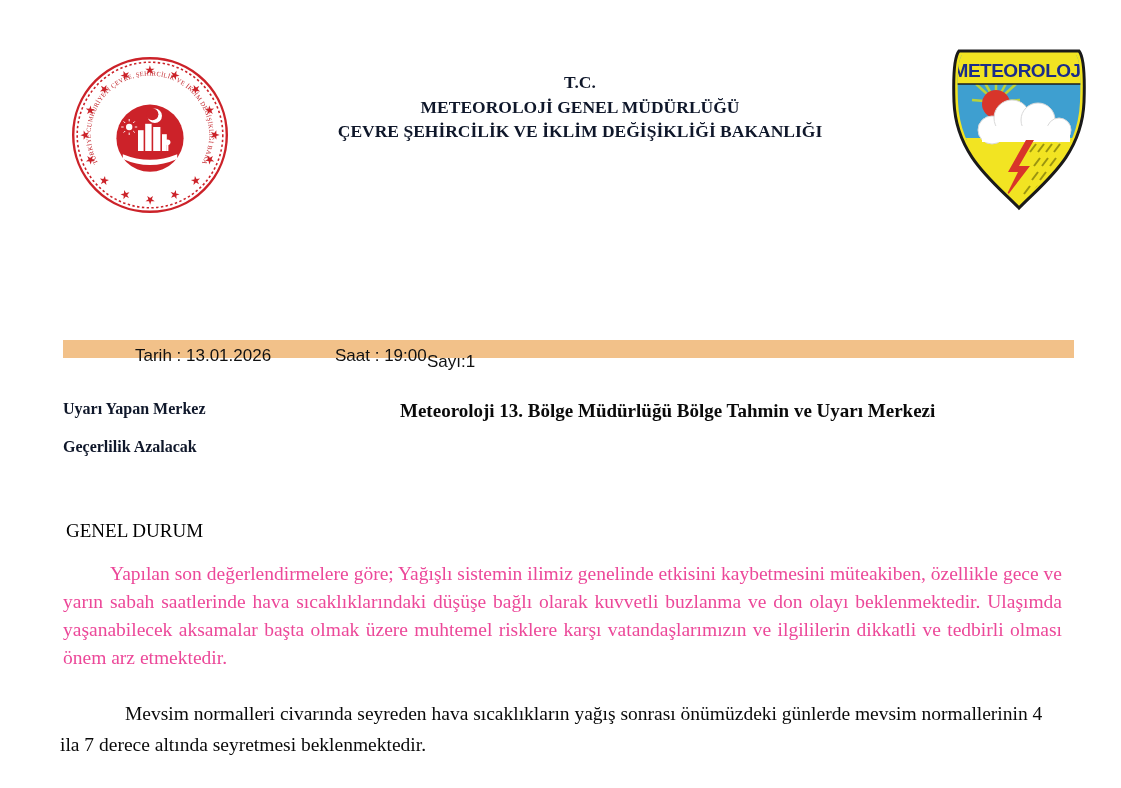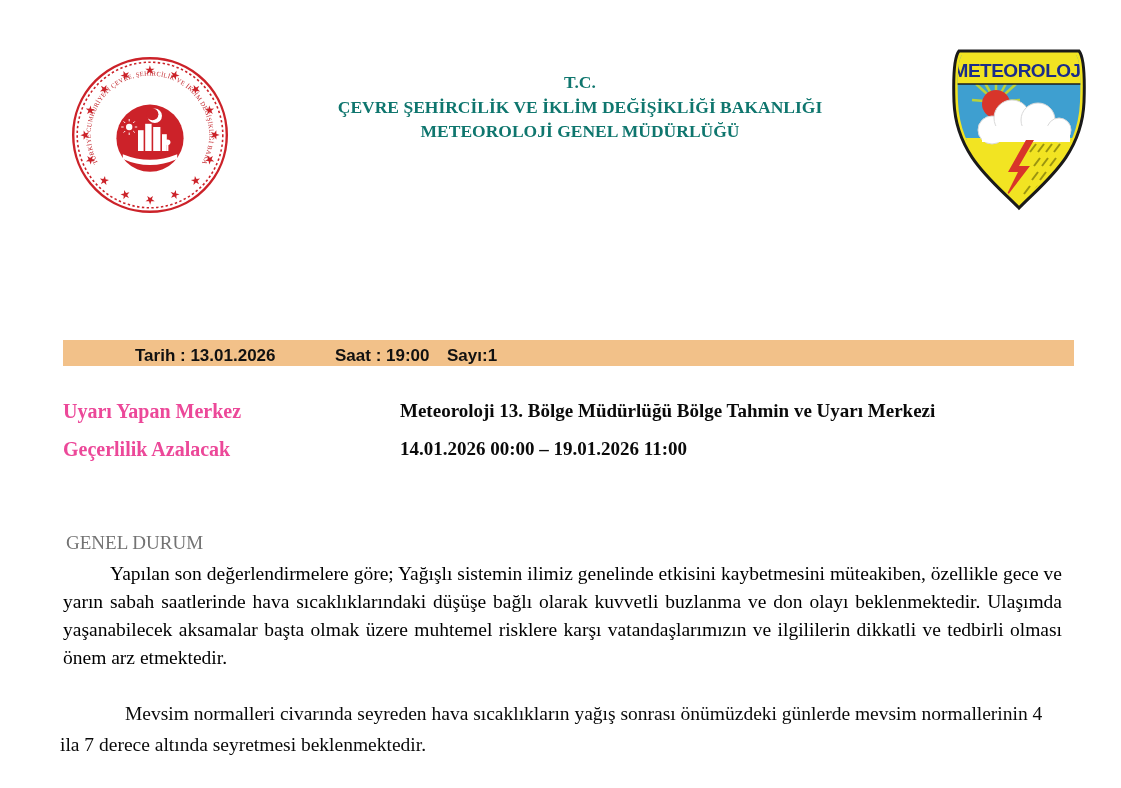--- a/index.html
+++ b/index.html
@@ -15,77 +15,77 @@
   }
 
   
   .header-text {
     position: absolute;
     left: 240px; top: 70px; width: 680px;
     text-align: center;
     font-weight: bold;
     font-size: 17.5px;
     line-height: 24.5px;
-    color: #0f766e;
+    color: #0f172a;
   }
   .seal { position: absolute; left: 70px; top: 50px; width: 160px; height: 170px; }
   .shield { position: absolute; left: 946px; top: 40px; width: 146px; height: 174px; }
 
   
   .doc-title {
     position: absolute;
     left: 180px; top: 240px; width: 790px;
     text-align: center;
     font-weight: bold;
     font-size: 27px;
     color: #DD3333;
     letter-spacing: 0.5px;
   }
 
   
   .info-bar {
     position: absolute;
-    left: 63px; top: 340px; width: 1011px; height: 26px;
+    left: 63px; top: 340px; width: 1011px; height: 18px;
     background: #F2C189;
     font-family: "Liberation Sans", sans-serif;
-    font-weight: bold;
+    font-weight: normal;
     font-size: 17px;
     color: #111;
   }
   .info-bar span { position: absolute; top: 6px; white-space: nowrap; }
   .info-date { left: 72px; }
   .info-time { left: 272px; }
-  .info-number { left: 384px; }
+  .info-number { left: 364px; margin-top: 6px; }
 
   
   .details { position: absolute; left: 63px; top: 394px; width: 1011px; }
   .detail-row { position: relative; height: 38px; }
   .detail-label {
     position: absolute; left: 0; top: 6px;
-    font-weight: bold; font-size: 20px; color: #ec4899;
+    font-weight: bold; font-size: 16px; color: #0f172a;
     white-space: nowrap;
   }
   .detail-value {
     position: absolute; left: 307px; top: 6px;
     font-weight: bold; font-size: 19px; color: #0a0a0a;
     white-space: nowrap;
     margin-left: 30px;
   }
 
   
   .section-heading {
-    position: absolute; left: 66px; top: 532px;
-    font-size: 19px; color: #737373;
+    position: absolute; left: 66px; top: 520px;
+    font-size: 19px; color: #000000;
   }
   .para1 {
     position: absolute; left: 63px; top: 560px; width: 999px;
     font-size: 19.5px; line-height: 28px;
     text-align: justify;
     text-indent: 47px;
-    color: #000000;
+    color: #ec4899;
   }
   .para2 {
     position: absolute; left: 60px; top: 698px; width: 992px;
     font-size: 19.5px; line-height: 31px;
     text-indent: 65px;
     color: #0a0a0a;
   }
 
   .seal-circ-text { font-family: "Liberation Serif", serif; }
 </style>
@@ -182,22 +182,22 @@
         <circle cx="122" cy="109" r="3.5"></circle>
         <rect x="121" y="111" width="2" height="9"></rect>
       </g>
 
       <path d="M66,124 Q100,138 134,124 L134,130 Q100,145 66,130 Z" fill="#ffffff"></path>
     </g>
   </svg>
 
   <div class="header-text">
     <div>T.C.</div>
+    <div>METEOROLOJİ GENEL MÜDÜRLÜĞÜ</div>
     <div>ÇEVRE ŞEHİRCİLİK VE İKLİM DEĞİŞİKLİĞİ BAKANLIĞI</div>
-    <div>METEOROLOJİ GENEL MÜDÜRLÜĞÜ</div>
   </div>
 
   <svg class="shield" viewBox="0 0 146 174">
     <defs>
       <clipPath id="shieldClip">
         <path d="M73,164 C50,140 14,114 12,62 C11,36 12,20 16,15 L130,15 C134,20 135,36 134,62 C132,114 96,140 73,164 Z"></path>
       </clipPath>
     </defs>
 
     <path d="M73,168 C49,143 10,116 8,62 C7,34 8,17 13,11 L133,11 C138,17 139,34 138,62 C136,116 97,143 73,168 Z" fill="#F2E422" stroke="#1a1a1a" stroke-width="3"></path>
@@ -259,21 +259,20 @@
     <span class="info-number">Sayı:1</span>
   </div>
 
   <div class="details">
     <div class="detail-row">
       <span class="detail-label">Uyarı Yapan Merkez</span>
       <span class="detail-value">Meteoroloji 13. Bölge Müdürlüğü Bölge Tahmin ve Uyarı  Merkezi</span>
     </div>
     <div class="detail-row">
       <span class="detail-label">Geçerlilik Azalacak</span>
-      <span class="detail-value">14.01.2026 00:00 – 19.01.2026 11:00</span>
     </div>
   </div>
 
   <div class="section-heading">GENEL DURUM</div>
   <p class="para1">Yapılan son değerlendirmelere göre; Yağışlı sistemin ilimiz genelinde etkisini kaybetmesini müteakiben, özellikle gece ve yarın sabah saatlerinde hava sıcaklıklarındaki düşüşe bağlı olarak kuvvetli buzlanma ve don olayı beklenmektedir. Ulaşımda yaşanabilecek aksamalar başta olmak üzere muhtemel risklere karşı vatandaşlarımızın ve ilgililerin dikkatli ve tedbirli olması önem arz etmektedir.</p>
   <p class="para2">Mevsim normalleri civarında seyreden hava sıcaklıkların yağış sonrası önümüzdeki günlerde mevsim normallerinin 4 ila 7 derece altında seyretmesi beklenmektedir.</p>
 
 </div>
 
 </body></html>

